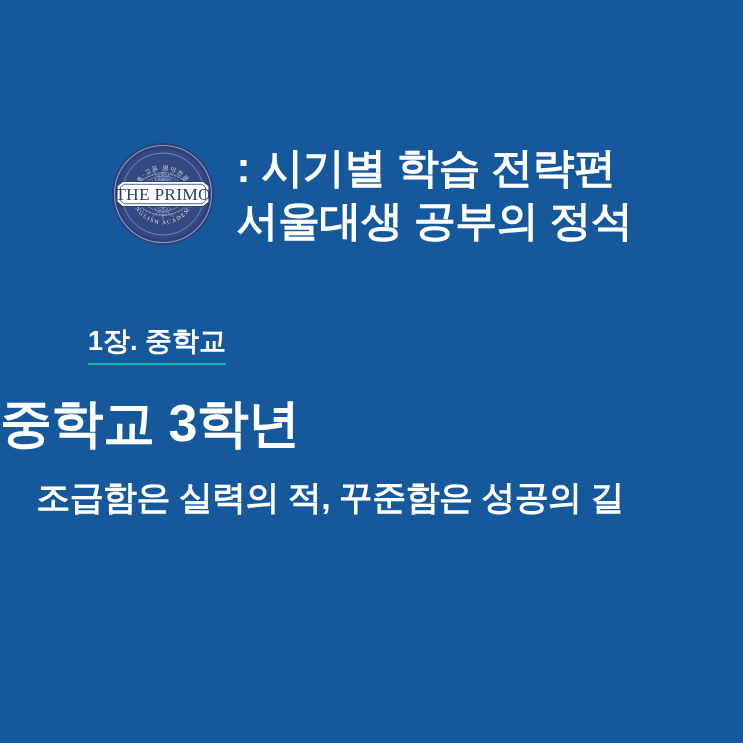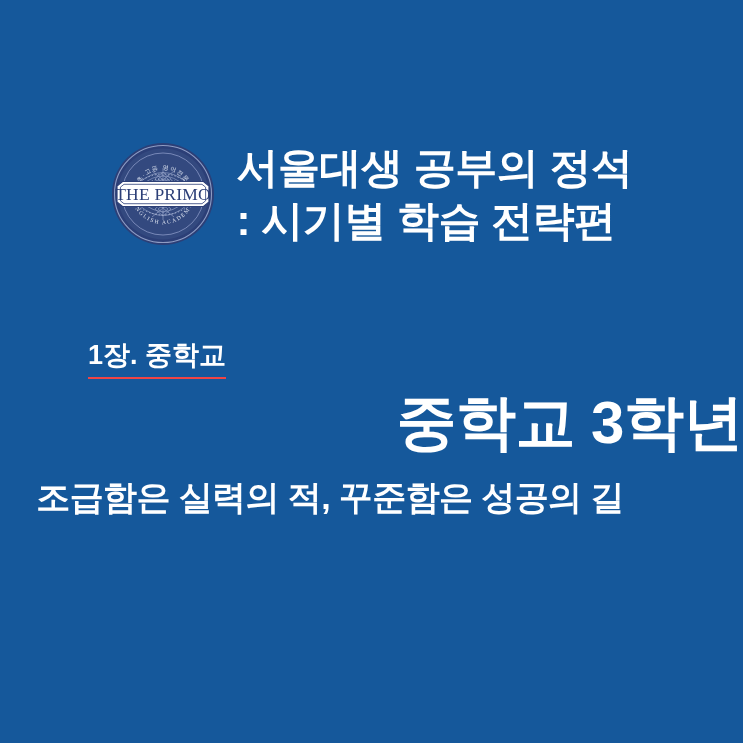--- a/index.html
+++ b/index.html
@@ -63,38 +63,38 @@
     line-height: 53px;
     white-space: nowrap;
     font-weight: bold;
     color: #ffffff;
   }
 
   
   .chapter {
     position: absolute;
     left: 88px;
-    top: 338px;
+    top: 324px;
     font-size: 27px;
     line-height: 34px;
     font-weight: bold;
     color: #ffffff;
     white-space: nowrap;
     padding-bottom: 5px;
-    border-bottom: 2px solid #ef4444;
+    border-bottom: 2px solid #14b8a6;
   }
 
   
   .headline {
     position: absolute;
     left: 0;
     top: 392px;
     width: 743px;
-    text-align: right;
-    font-size: 60px;
+    text-align: left;
+    font-size: 52px;
     line-height: 62px;
     font-weight: bold;
     color: #ffffff;
     letter-spacing: -0.5px;
     white-space: nowrap;
   }
 
   
   .tagline {
     position: absolute;
@@ -168,22 +168,22 @@
           <textPath href="#arcTop" startOffset="50%" text-anchor="middle">초·고등 영어전문</textPath>
         </text>
 
         <path d="M6 44 L11.5 39.5 L92.5 39.5 L98 44 L98 60 L92.5 64.5 L11.5 64.5 L6 60 Z" fill="#ffffff" stroke="#2c3f77" stroke-width="1.2"></path>
         <path d="M9.4 45.2 L13 42.3 L91 42.3 L94.6 45.2 L94.6 58.8 L91 61.7 L13 61.7 L9.4 58.8 Z" fill="none" stroke="#2c3f77" stroke-width="0.8"></path>
         <text x="52" y="57.6" text-anchor="middle" font-family="'Liberation Serif', serif" font-size="17.5" fill="#2c3f77" letter-spacing="0.2">THE PRIMO</text>
       </svg>
     </div>
 
     <div class="title-block">
+      <div class="title-line">: 시기별 학습 전략편</div>
       <div class="title-line">서울대생 공부의 정석</div>
-      <div class="title-line">: 시기별 학습 전략편</div>
     </div>
 
   </div>
 
   <div class="chapter">1장. 중학교</div>
 
   <div class="headline">중학교 3학년</div>
 
   <div class="tagline">조급함은 실력의 적, 꾸준함은 성공의 길</div>
 

